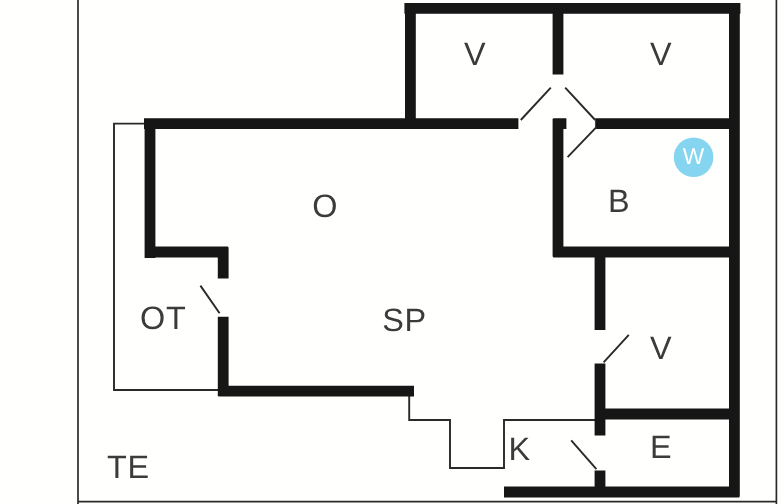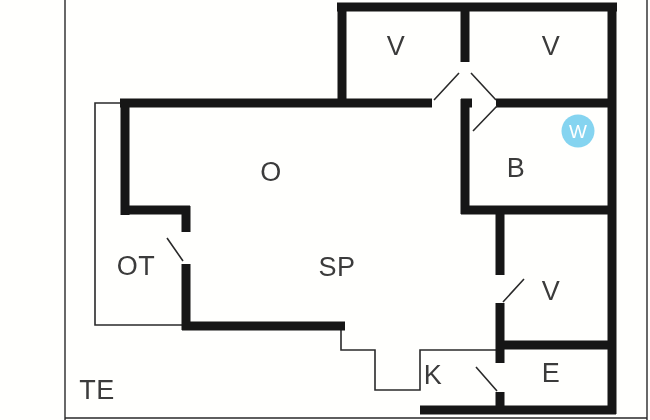--- a/index.html
+++ b/index.html
@@ -82,19 +82,19 @@
   <div class="room-label" style="left: 136px; top: 266px;">OT</div>
 
   <div class="room-label" style="left: 337px; top: 267px;">SP</div>
 
   <div class="room-label" style="left: 551px; top: 291px;">V</div>
 
   <div class="room-label" style="left: 433px; top: 375px;">K</div>
 
   <div class="room-label" style="left: 551px; top: 373px;">E</div>
 
-  <div class="room-label" style="left: 97px; top: 390px;">TE</div>
+  <div class="room-label" style="left: 107px; top: 390px;">TE</div>
 
   <div class="marker" style="left: 578px; top: 131px;">
     <span>W</span>
   </div>
 
 </div>
 
 </body></html>

